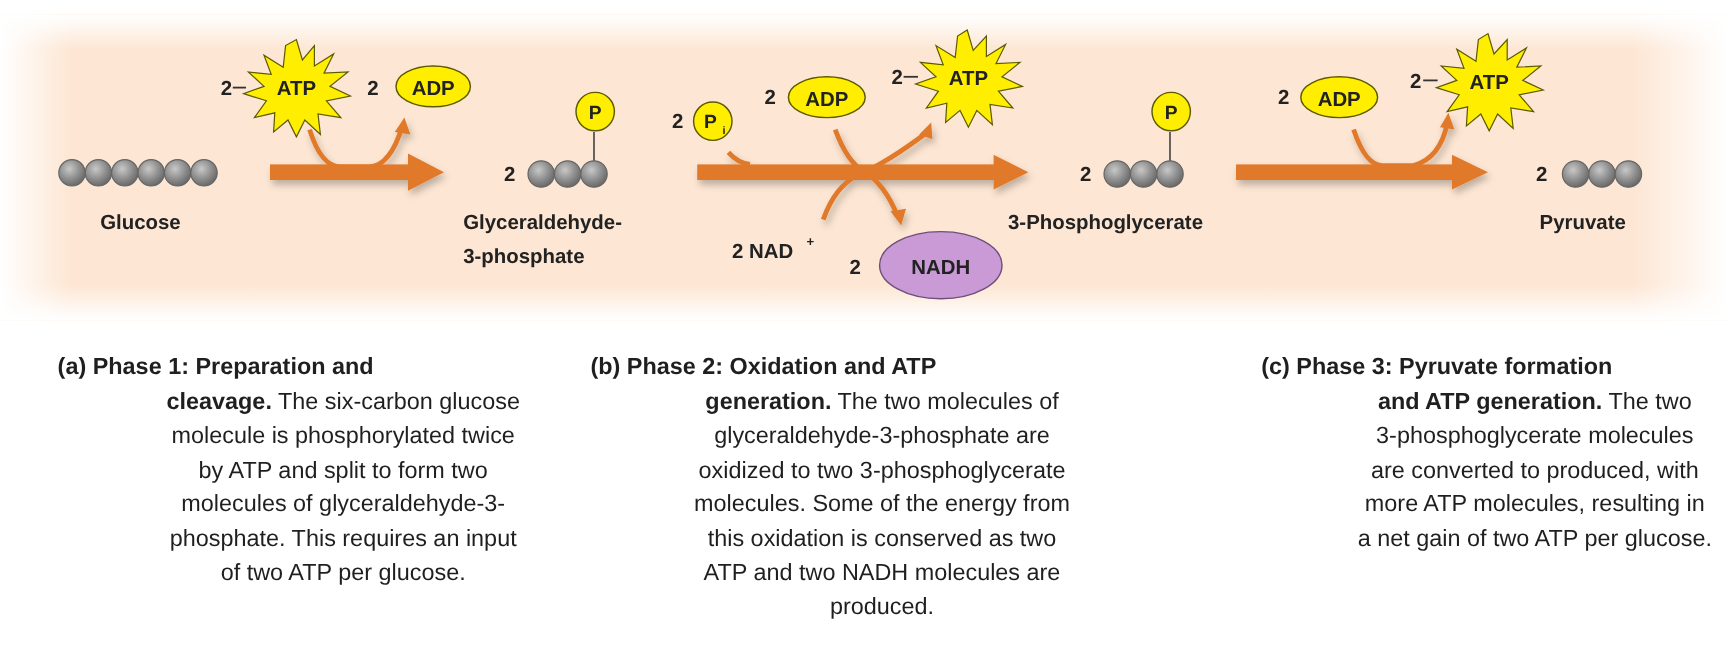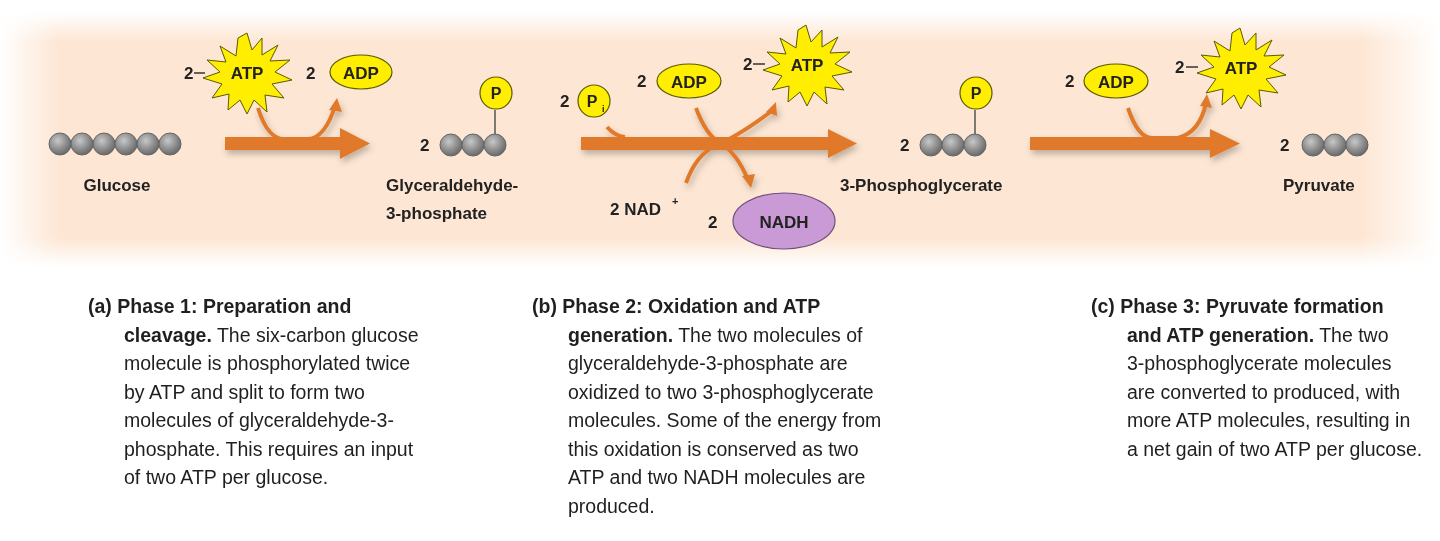--- a/index.html
+++ b/index.html
@@ -1,25 +1,25 @@
 <!DOCTYPE html>
 <html><head>
 <meta charset="utf-8">
 <style>
   html,body{margin:0;padding:0;background:#ffffff;}
   body{width:1440px;height:541px;position:relative;overflow:hidden;font-family:"Liberation Sans",sans-serif;}
   #diagram{position:absolute;left:0;top:0;width:1440px;height:280px;}
   .lbl{font-family:"Liberation Sans",sans-serif;font-weight:bold;fill:#222;}
-  .caption{position:absolute;top:292px;font-family:"Liberation Sans",sans-serif;font-size:19.5px;line-height:28.5px;color:#1f1f1f;margin-left:40px;}
+  .caption{position:absolute;top:292px;font-family:"Liberation Sans",sans-serif;font-size:19.5px;line-height:28.5px;color:#1f1f1f;}
   .caption .head{font-weight:bold;}
   .cap-a{left:48px;width:440px;}
   .cap-b{left:492px;width:450px;}
   .cap-c{left:1051px;width:420px;}
   .cap-line{display:block;white-space:nowrap;}
-  .indent{padding-left:36px;}
+  .indent{padding-left:36px;text-align:center;}
 </style>
 </head>
 <body>
 
 <svg id="diagram" width="1440" height="280" viewBox="0 0 1440 280" xmlns="http://www.w3.org/2000/svg">
   <defs>
     <radialGradient id="bgGrad" cx="50%" cy="45%" r="75%">
       <stop offset="0%" stop-color="#fde3cd"></stop>
       <stop offset="80%" stop-color="#fde9d9"></stop>
       <stop offset="100%" stop-color="#ffffff"></stop>

